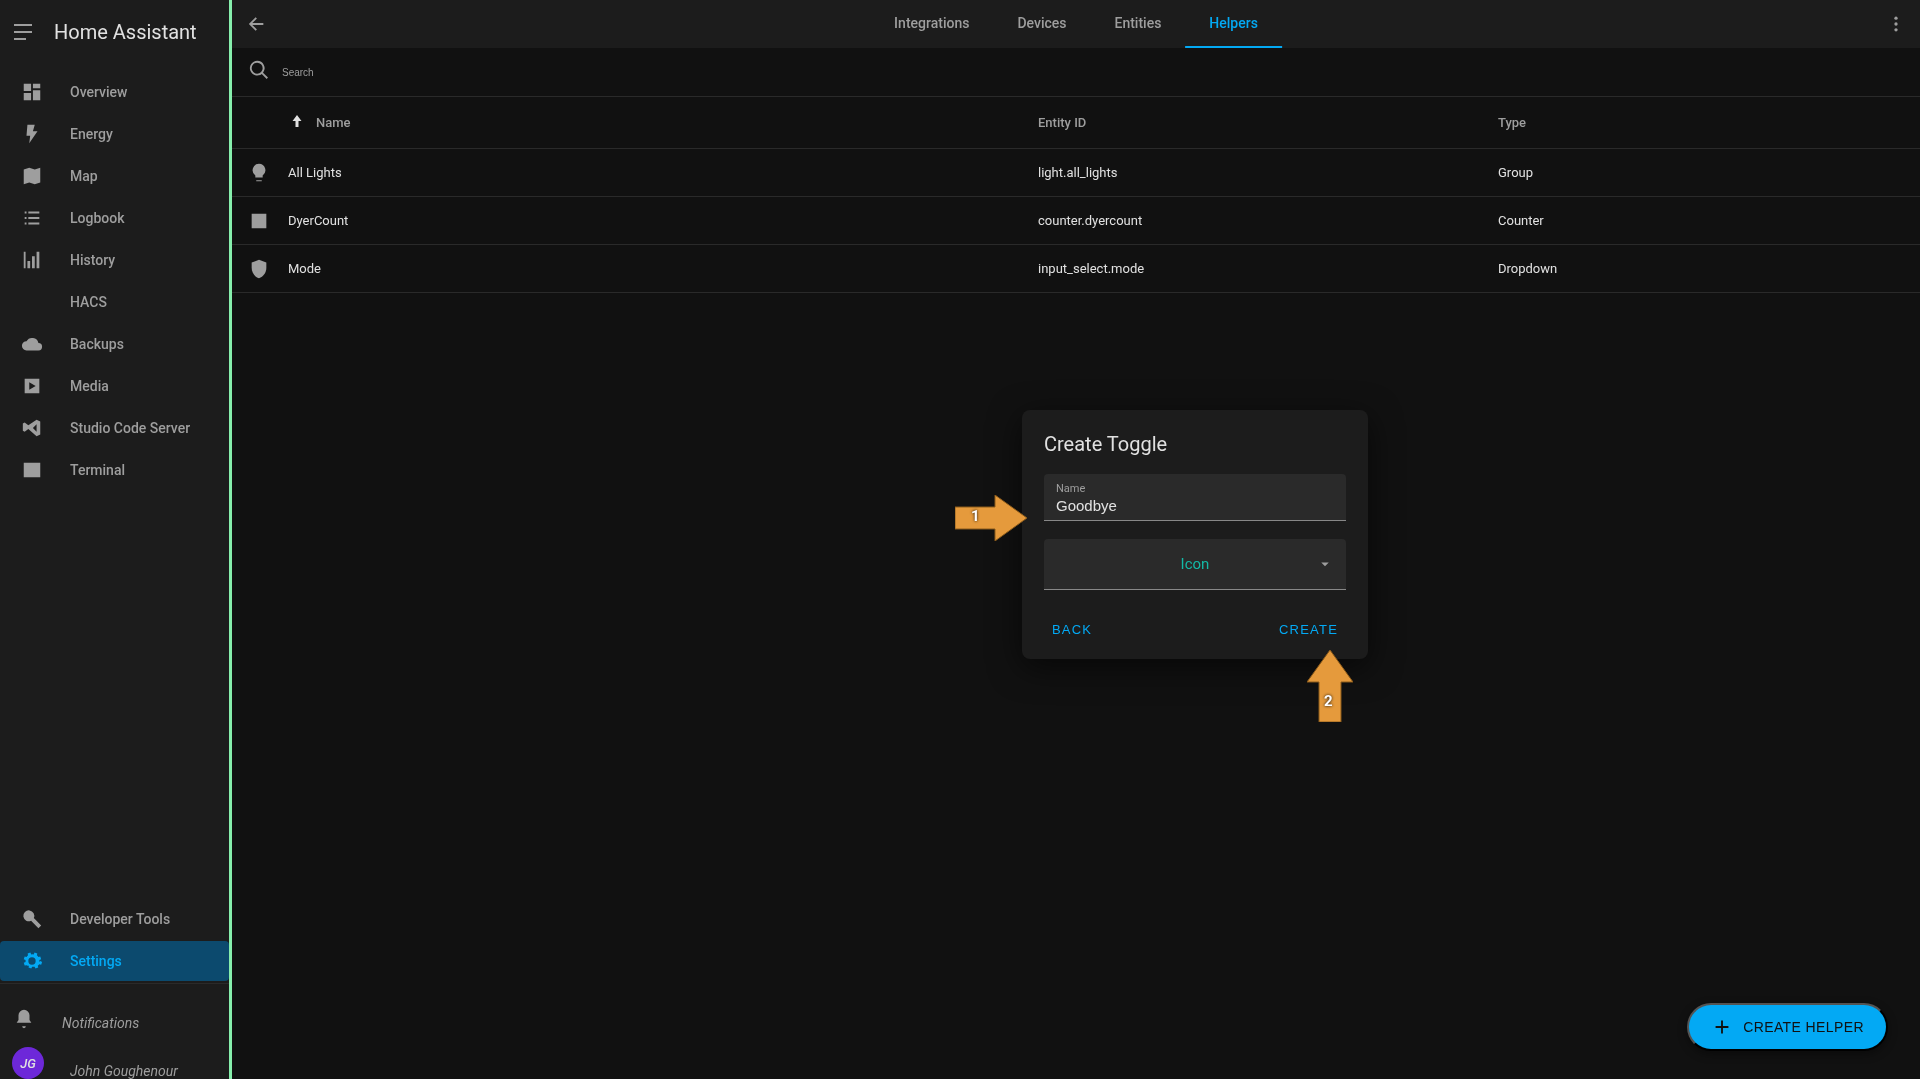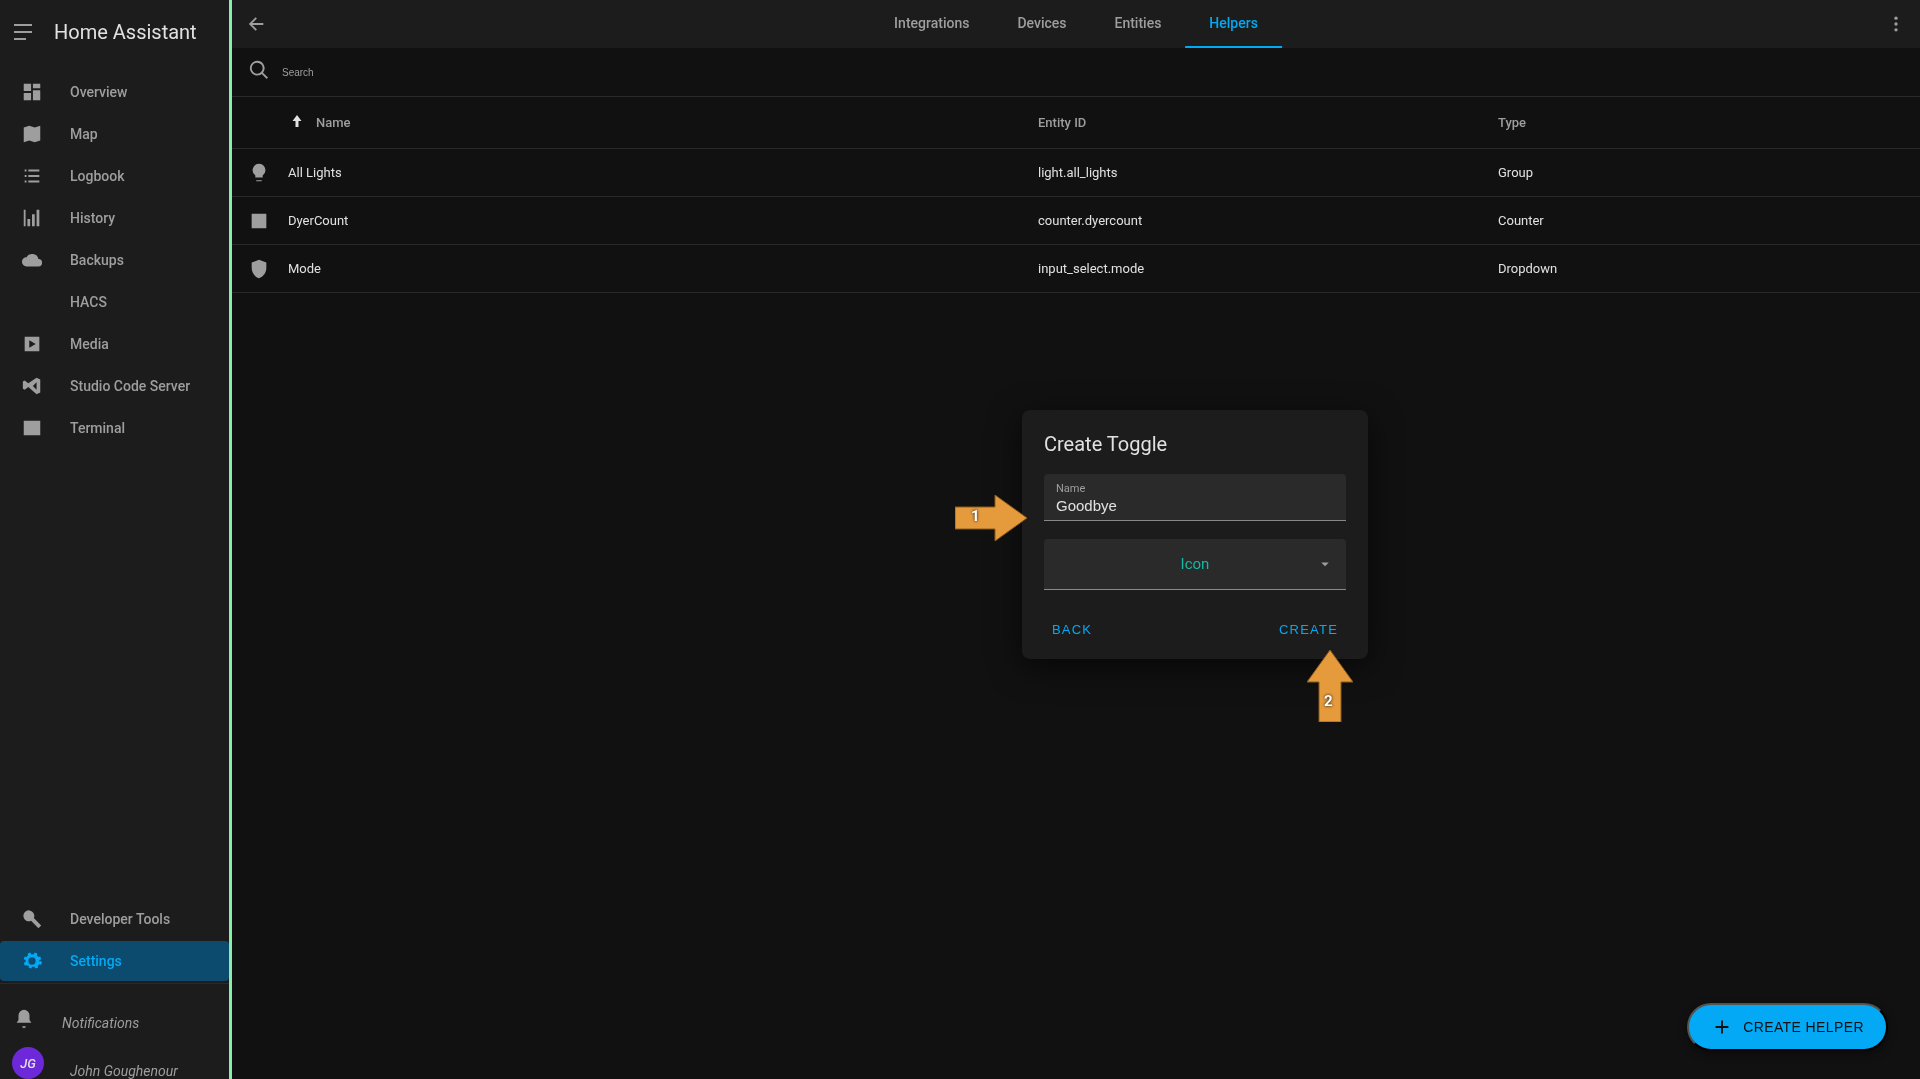--- a/index.html
+++ b/index.html
@@ -91,52 +91,60 @@
         <span class="nav-icon">
           <svg viewBox="0 0 24 24">
             <path d="M3 3h8v8H3zM13 3h8v5h-8zM13 10h8v11h-8zM3 13h8v8H3z"></path>
           </svg>
         </span>
         <span>Overview</span>
       </li>
     <li class="nav-item">
         <span class="nav-icon">
           <svg viewBox="0 0 24 24">
+            <path d="M7 2l-1 12h4l-1 8 9-13h-5l2-7z"></path>
+          </svg>
+        </span>
+        <span>Energy</span>
+      </li>
+    <li class="nav-item">
+        <span class="nav-icon">
+          <svg viewBox="0 0 24 24">
             <path d="M3 5l6-2 6 2 6-2v16l-6 2-6-2-6 2z"></path>
           </svg>
         </span>
         <span>Map</span>
       </li>
     <li class="nav-item">
         <span class="nav-icon">
           <svg viewBox="0 0 24 24">
             <path d="M4 5h2v2H4zM8 5h12v2H8zM4 11h2v2H4zM8 11h12v2H8zM4 17h2v2H4zM8 17h12v2H8z"></path>
           </svg>
         </span>
         <span>Logbook</span>
       </li>
     <li class="nav-item">
         <span class="nav-icon">
           <svg viewBox="0 0 24 24">
             <path d="M3 3h2v18H3zM7 13h3v8H7zM12 8h3v13h-3zM17 3h3v18h-3z"></path>
           </svg>
         </span>
         <span>History</span>
-      </li>
-    <li class="nav-item">
-        <span class="nav-icon">
-          <svg viewBox="0 0 24 24">
-            <path d="M6 19a5 5 0 010-10 7 7 0 0113 2 4 4 0 010 8z"></path>
-          </svg>
-        </span>
-        <span>Backups</span>
       </li>
     <li class="nav-item">
         <span class="nav-icon"></span>
         <span>HACS</span>
+      </li>
+    <li class="nav-item">
+        <span class="nav-icon">
+          <svg viewBox="0 0 24 24">
+            <path d="M6 19a5 5 0 010-10 7 7 0 0113 2 4 4 0 010 8z"></path>
+          </svg>
+        </span>
+        <span>Backups</span>
       </li>
     <li class="nav-item">
         <span class="nav-icon">
           <svg viewBox="0 0 24 24">
             <path d="M4 4h16v16H4zM9 8v8l7-4z"></path>
           </svg>
         </span>
         <span>Media</span>
       </li>
     <li class="nav-item">

